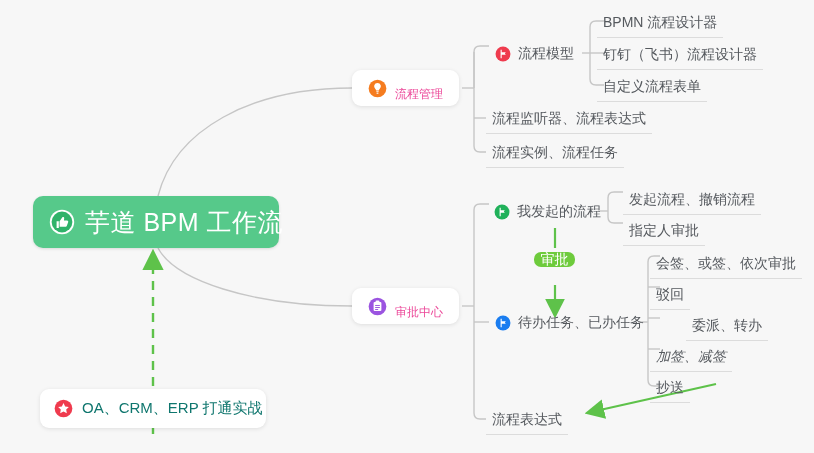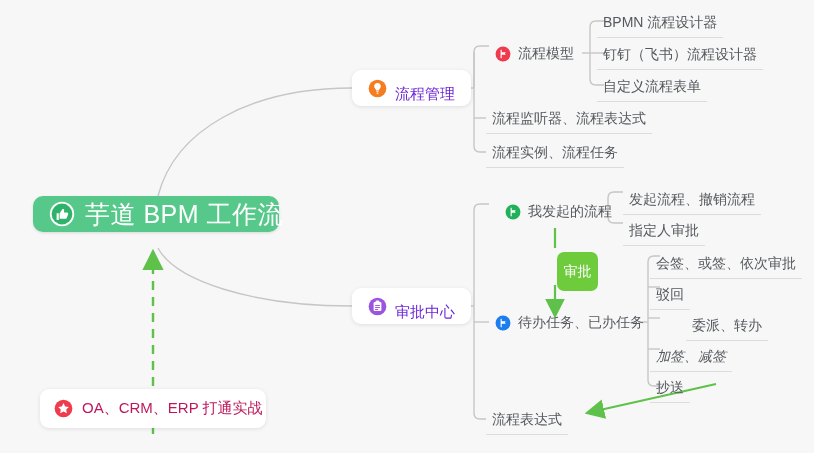--- a/index.html
+++ b/index.html
@@ -11,74 +11,74 @@
     position:relative;
   }
   #canvas{position:absolute;inset:0;width:814px;height:453px;}
   svg.links{position:absolute;left:0;top:0;width:814px;height:453px;pointer-events:none;}
 
   
   .node{position:absolute;display:flex;align-items:center;box-sizing:border-box;white-space:nowrap;}
 
   
   .root{
-    left:33px;top:196px;width:246px;height:36px;
+    left:33px;top:196px;width:246px;height:52px;
     background:#56c98a;border-radius:10px;
     padding:0 16px;gap:10px;
     box-shadow:0 1px 3px rgba(0,0,0,.12);
   }
   .root .label{color:#ffffff;font-size:25px;letter-spacing:.5px;}
 
   
   .card{
     background:#ffffff;border-radius:9px;
     padding:0 16px;gap:8px;height:36px;
     box-shadow:0 1px 4px rgba(0,0,0,.10);
   }
-  .card .label{color:#6d28d9;font-size:15px;margin-top:12px;}
+  .card .label{color:#ec4899;font-size:12px;margin-top:12px;}
 
   
   .plain{
     background:transparent;height:30px;padding:0 6px;gap:7px;
     border-bottom:1px solid #dcdcdc;
   }
   .plain .label{color:#55595e;font-size:14px;}
 
   
   .badge{
-    left:557px;top:252px;width:41px;height:39px;
+    left:534px;top:252px;width:41px;height:15px;
     background:#6ecb3c;border-radius:7px;
     justify-content:center;
   }
   .badge .label{color:#ffffff;font-size:14px;}
 
   
   .callout{
     left:40px;top:389px;width:226px;height:39px;
     background:#ffffff;border-radius:9px;
     padding:0 14px;gap:9px;
     box-shadow:0 1px 4px rgba(0,0,0,.10);
   }
-  .callout .label{color:#be185d;font-size:15px;}
+  .callout .label{color:#0f766e;font-size:15px;}
 
   
   .ico{display:inline-flex;align-items:center;justify-content:center;flex:0 0 auto;}
   .ico svg{display:block;}
 
   
   #n-proc-mgmt{left:352px;top:70px;}
   #n-proc-model{left:489px;top:39px;border-bottom:none;}
   #n-bpmn{left:597px;top:8px;}
   #n-dingtalk{left:597px;top:40px;}
   #n-customform{left:597px;top:72px;}
   #n-listener{left:486px;top:104px;}
   #n-instance{left:486px;top:138px;}
 
   #n-approve-center{left:352px;top:288px;}
-  #n-my-started{left:499px;top:197px;border-bottom:none;}
+  #n-my-started{left:488px;top:197px;border-bottom:none;}
   #n-start-cancel{left:623px;top:185px;}
   #n-assignee{left:623px;top:216px;}
   #n-todo-done{left:489px;top:308px;border-bottom:none;}
   #n-countersign{left:650px;top:249px;}
   #n-reject{left:650px;top:280px;}
   #n-delegate{left:650px;top:311px;margin-left:36px;}
   #n-addsign{left:650px;top:342px;font-style:italic;}
   #n-cc{left:650px;top:373px;}
   #n-cc-my{left:486px;top:405px;}
 </style>

